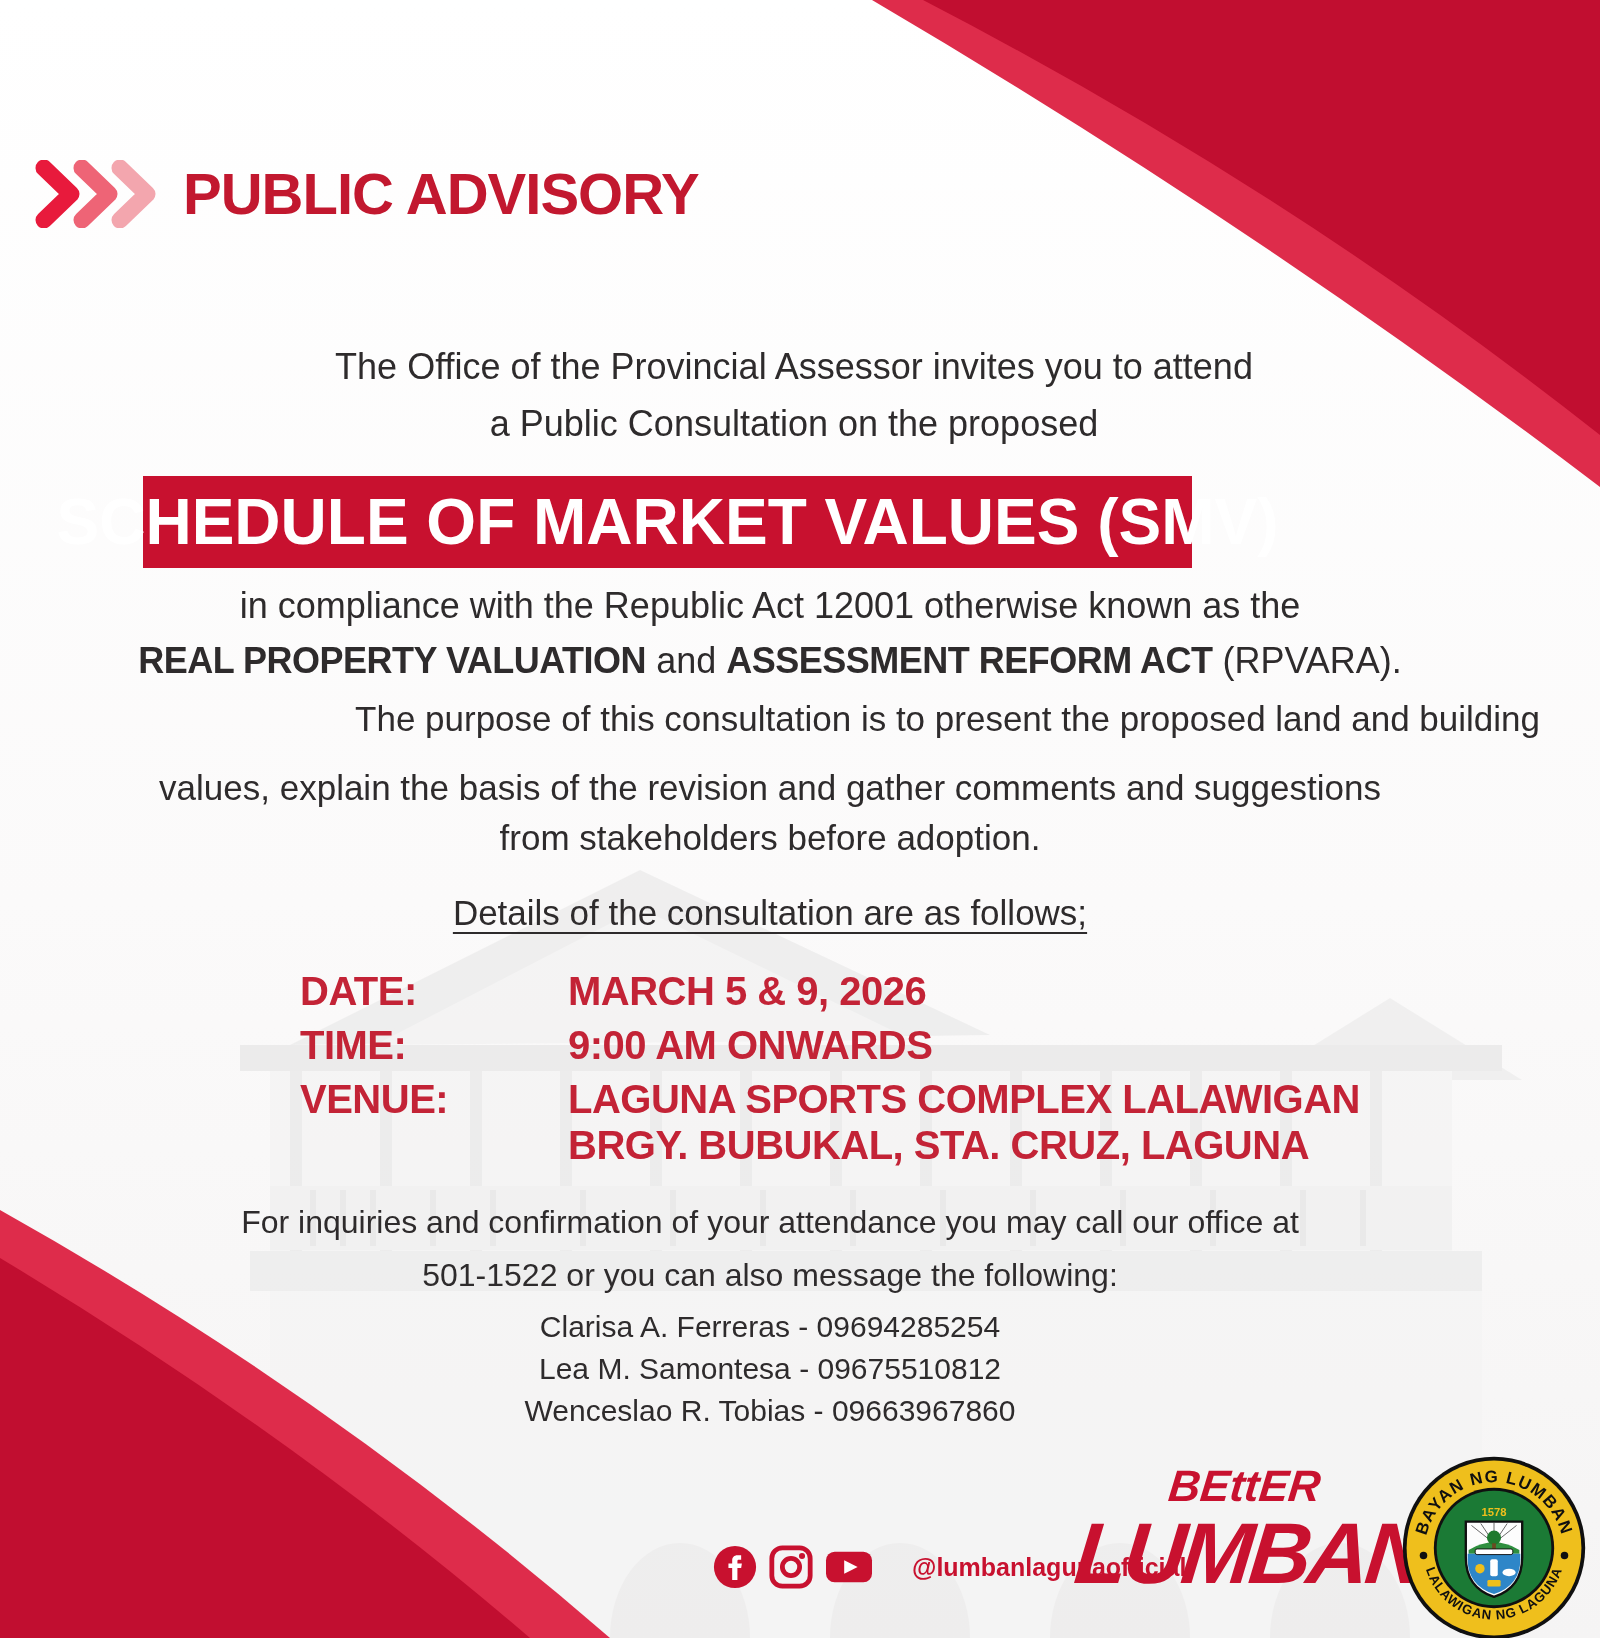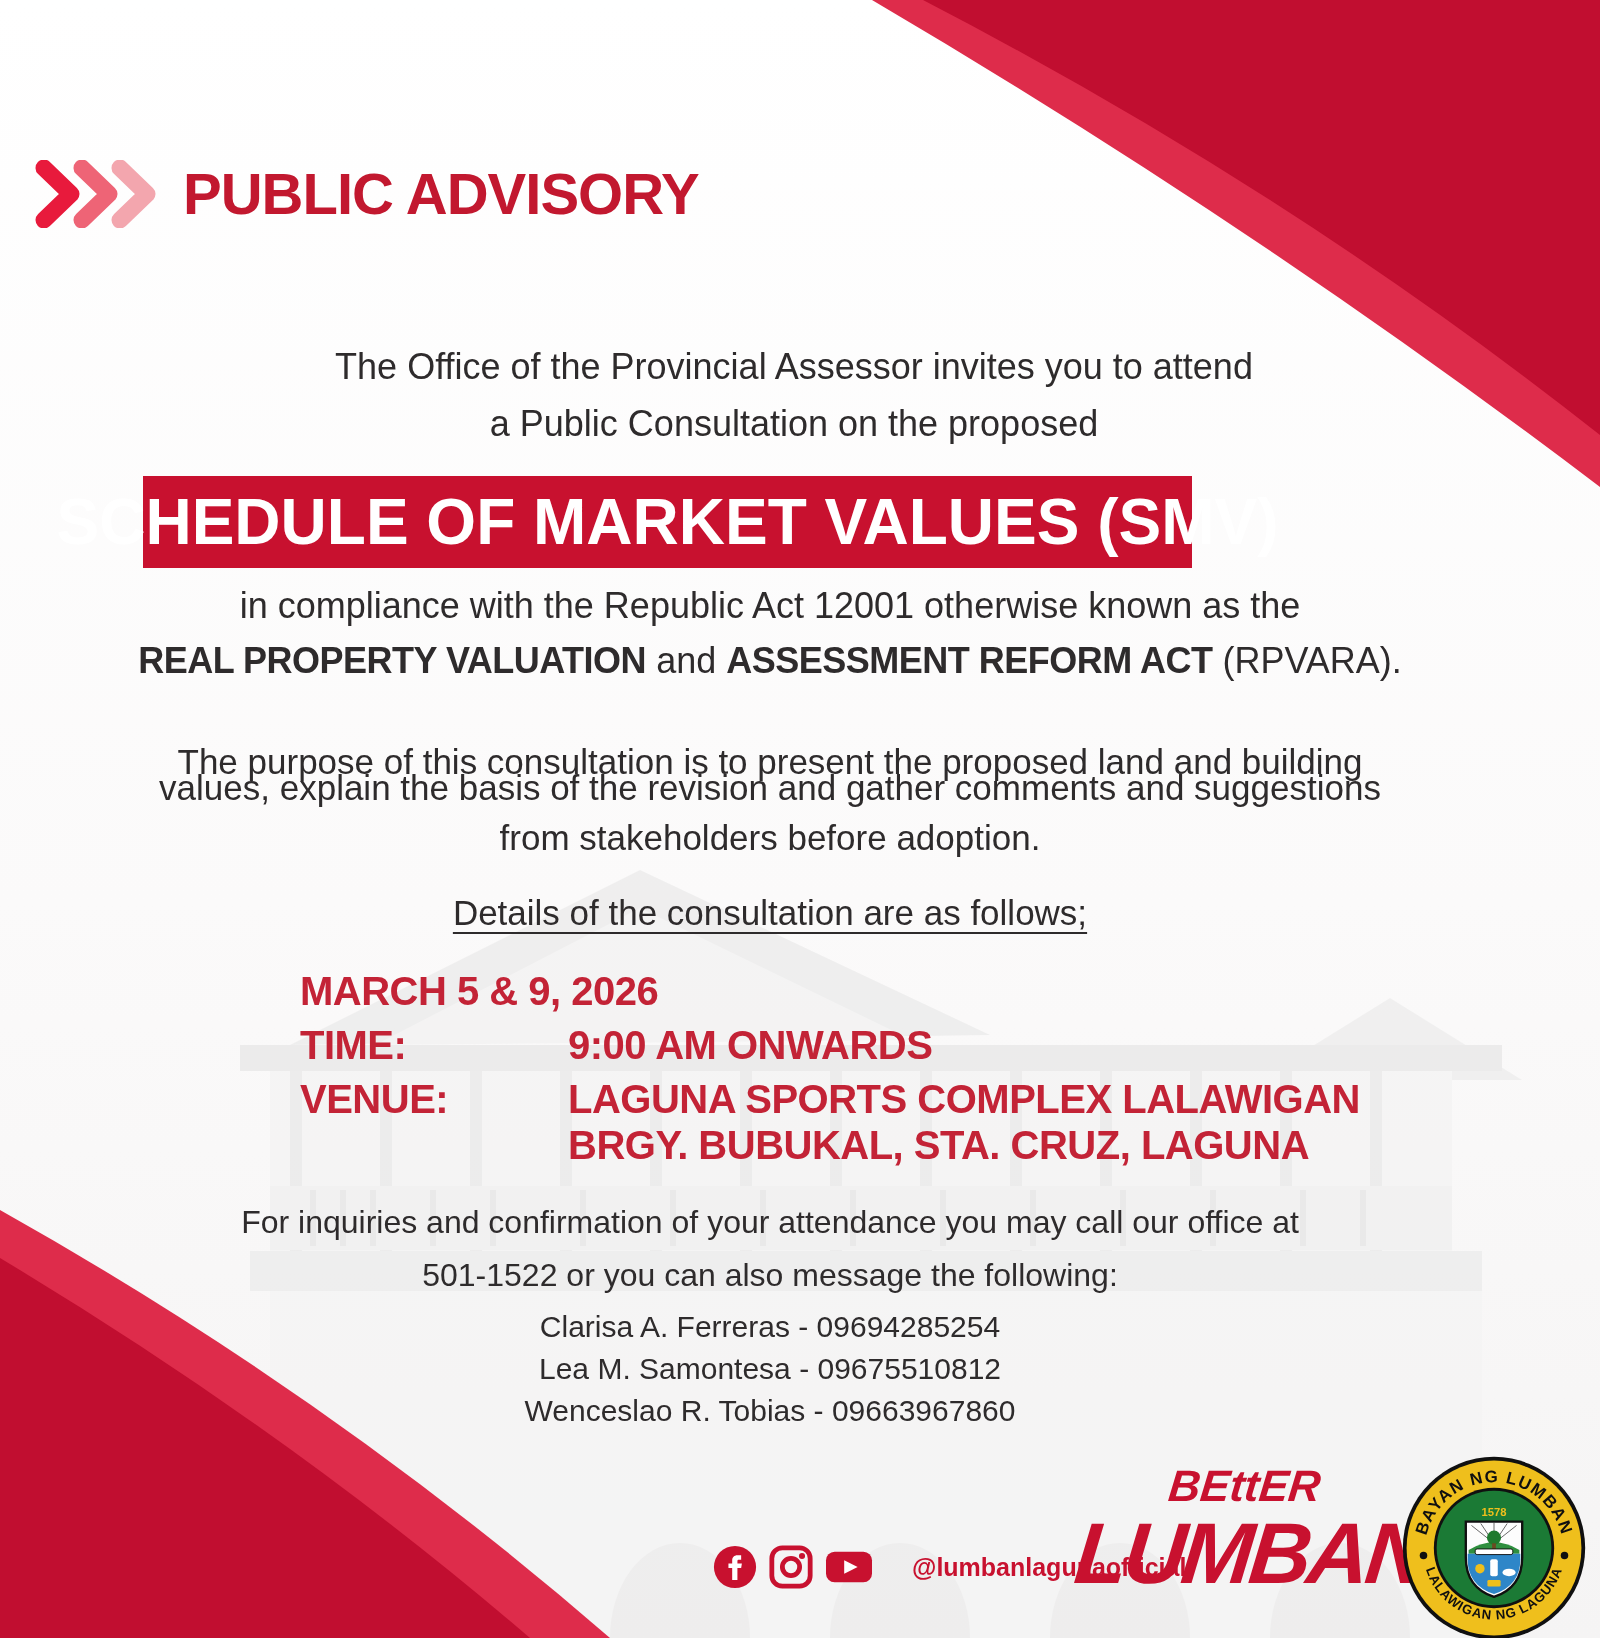--- a/index.html
+++ b/index.html
@@ -146,28 +146,29 @@
     </div>
 
     <div class="abs centerline compliance-line" style="top:584px;">in compliance with the Republic Act 12001 otherwise known as the</div>
     <div class="abs centerline compliance-line" style="top:639px;">
       <span class="b800">REAL PROPERTY VALUATION</span>
       <span>and</span>
       <span class="b800">ASSESSMENT REFORM ACT</span>
       <span class="b500">(RPVARA).</span>
     </div>
 
-    <div class="abs centerline purpose-line" style="top:740px;">The purpose of this consultation is to present the proposed land and building</div>
+    <div class="abs centerline purpose-line" style="top:697px;text-align:right;">The purpose of this consultation is to present the proposed land and building</div>
     <div class="abs centerline purpose-line" style="top:766px;">values, explain the basis of the revision and gather comments and suggestions</div>
     <div class="abs centerline purpose-line" style="top:816px;">from stakeholders before adoption.</div>
 
     <div class="abs centerline details-heading" style="top:893px;">Details of the consultation are as follows;</div>
 
     <div class="abs details-block">
       <div class="detail-row">
+        <span class="detail-label">DATE:</span>
         <span class="detail-value">MARCH 5 &amp; 9, 2026</span>
       </div>
       <div class="detail-row">
         <span class="detail-label">TIME:</span>
         <span class="detail-value">9:00 AM ONWARDS</span>
       </div>
       <div class="detail-row">
         <span class="detail-label">VENUE:</span>
         <span>
           <div class="detail-value">LAGUNA SPORTS COMPLEX LALAWIGAN</div>

